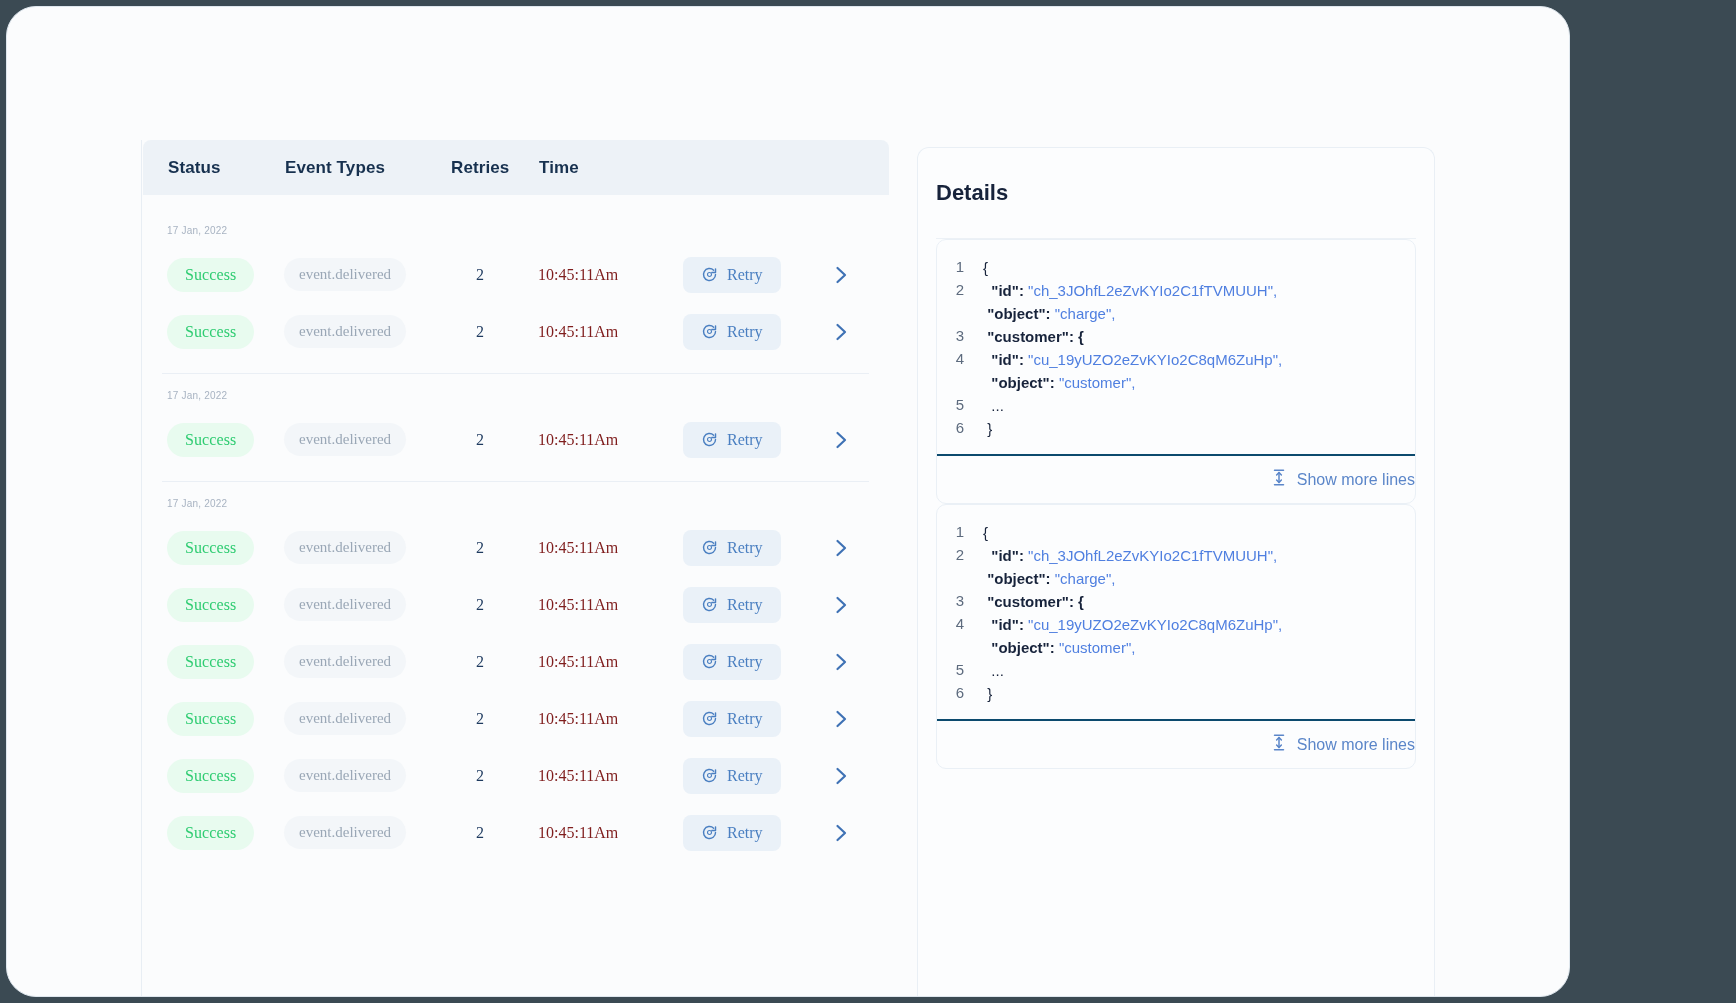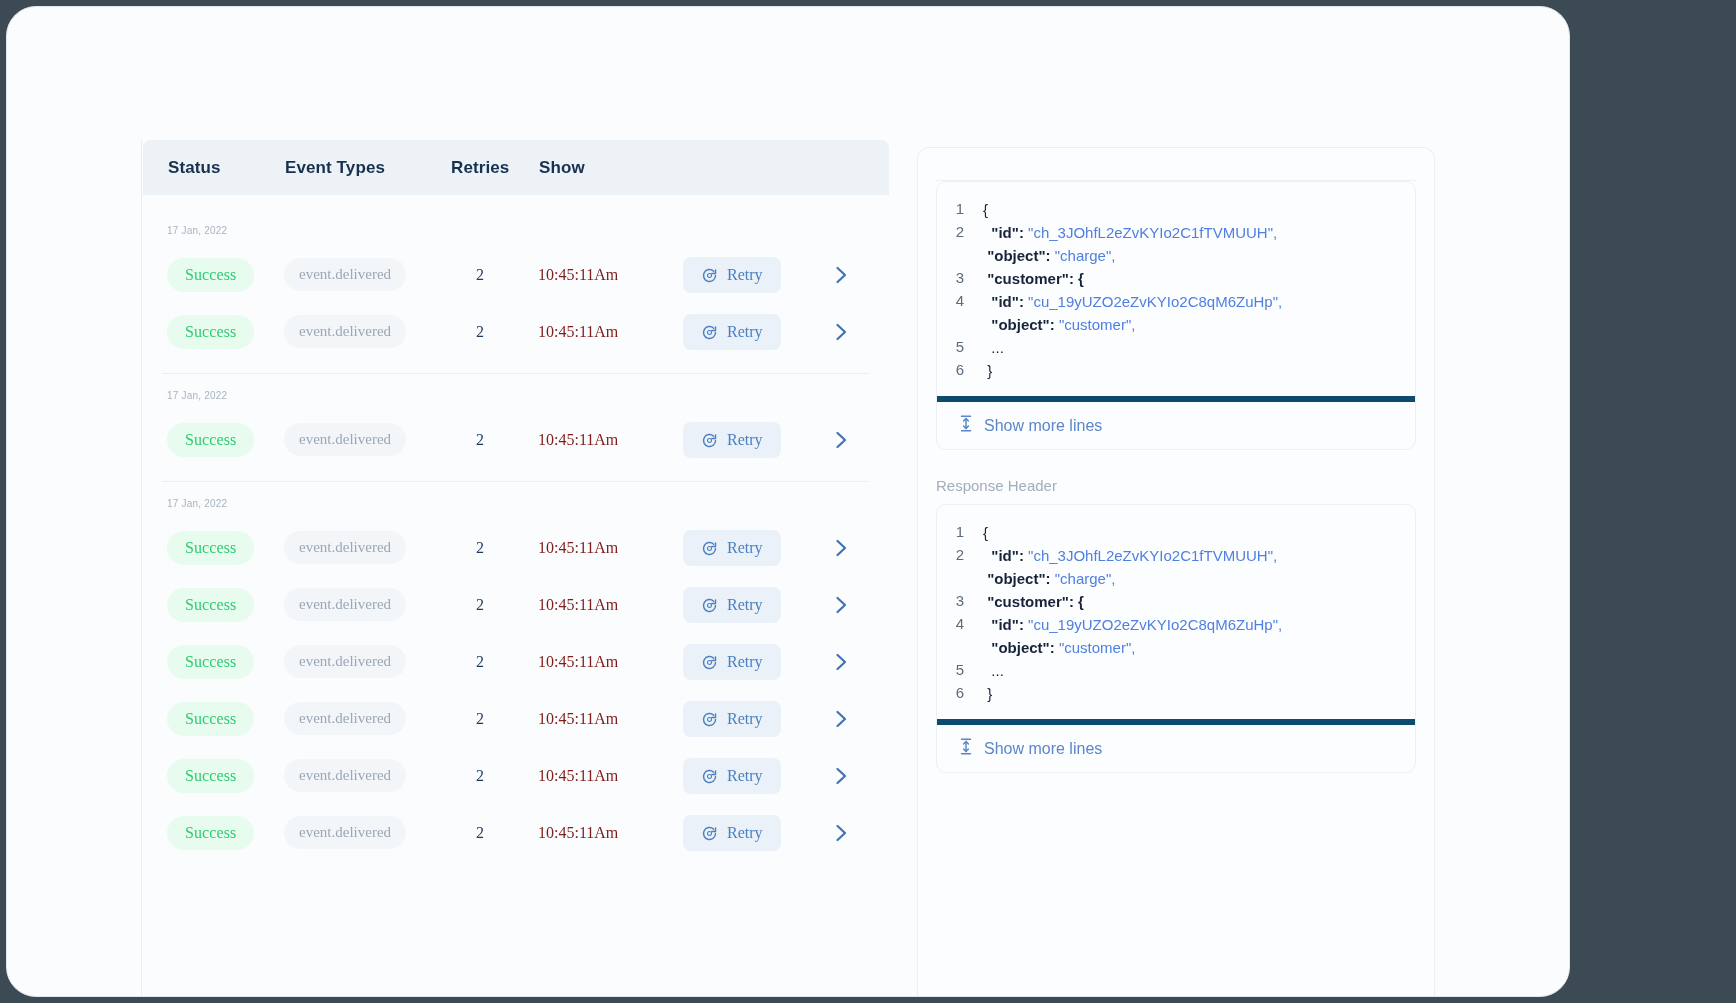--- a/index.html
+++ b/index.html
@@ -132,21 +132,21 @@
     padding-left: 26px;
   }
 
   .time-val {
     font-size: 16px;
     color: #7f1d1d;
   }
 
   .retry-btn {
     display: inline-flex;
-    align-items: flex-end;
+    align-items: center;
     gap: 9px;
     background: #eaf1f8;
     border: none;
     border-radius: 8px;
     padding: 9px 18px;
     cursor: pointer;
     font-family: inherit;
   }
   .retry-btn .retry-label {
     font-size: 16px;
@@ -229,45 +229,46 @@
     color: #17233b;
     font-weight: bold;
     line-height: 23px;
     white-space: pre;
   }
   .code-text .val { color: #4f7fe0; font-weight: normal; }
   .code-text .plain { font-weight: normal; color: #17233b; }
   .code-text .dots { color: #17233b; font-weight: normal; }
 
   .code-footer {
-    border-top: 6px solid #0c4a6e;
+    border-top: 2px solid #0c4a6e;
     display: flex;
     align-items: center;
     gap: 11px;
     padding: 13px 0 13px 22px;
     cursor: pointer;
+    justify-content: flex-end;
   }
   .code-footer .more-label {
     font-size: 16px;
     color: #5b86c9;
   }
 </style>
 </head>
 <body>
 
 <div id="app-shell">
   <div id="content">
 
     <div id="deliveries-panel">
 
       <div id="table-header">
         <div class="th c-status">Status</div>
         <div class="th c-event">Event Types</div>
         <div class="th c-retries">Retries</div>
-        <div class="th c-time">Show</div>
+        <div class="th c-time">Time</div>
         <div class="th c-action"></div>
         <div class="th c-chev"></div>
       </div>
 
       <div id="rows-scroll">
           <div class="date-group-label">17 Jan, 2022</div>
           <div class="row">
             <div class="c-status"><span class="status-pill">Success</span></div>
             <div class="c-event"><span class="event-pill">event.delivered</span></div>
             <div class="c-retries retries-val">2</div>
@@ -437,20 +438,21 @@
                 <span class="retry-label">Retry</span>
               </button></div>
             <div class="c-chev"><button class="chev-btn"><span><svg width="13" height="20" viewBox="0 0 12 20" fill="none" stroke="#3f72b5" stroke-width="2.2" stroke-linecap="round" stroke-linejoin="round">
       <polyline points="2,3 9.5,10 2,17"></polyline>
     </svg></span></button></div>
           </div>
         </div>
     </div>
 
     <div id="details-panel">
+      <div id="details-title">Details</div>
       <div id="details-divider"></div>
       <div id="details-sections">
           <div class="section">
             <div class="code-card">
               <div class="code-body">
                 <div class="code-line">
                   <div class="ln">1</div>
                   <div class="code-text"><span class="plain">{</span></div>
                 </div>
                 <div class="code-line">
@@ -482,21 +484,20 @@
       <line x1="2.5" y1="15.8" x2="11.5" y2="15.8"></line>
       <line x1="7" y1="3.6" x2="7" y2="13.4"></line>
       <polyline points="4.6,6 7,3.5 9.4,6"></polyline>
       <polyline points="4.6,11 7,13.5 9.4,11"></polyline>
     </svg></span>
                 <span class="more-label">Show more lines</span>
               </div>
             </div>
           </div>
           <div class="section">
-            <div class="section-label">Response Header</div>
             <div class="code-card">
               <div class="code-body">
                 <div class="code-line">
                   <div class="ln">1</div>
                   <div class="code-text"><span class="plain">{</span></div>
                 </div>
                 <div class="code-line">
                   <div class="ln">2</div>
                   <div class="code-text"><span class="">  "id": </span><span class="val">"ch_3JOhfL2eZvKYIo2C1fTVMUUH",</span><span class="">
  "object": </span><span class="val">"charge",</span></div>

